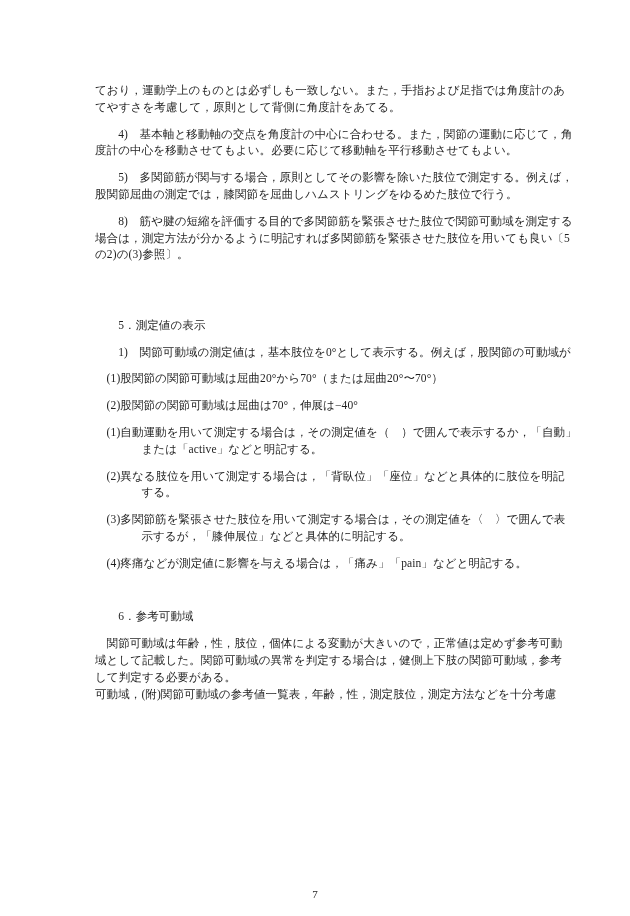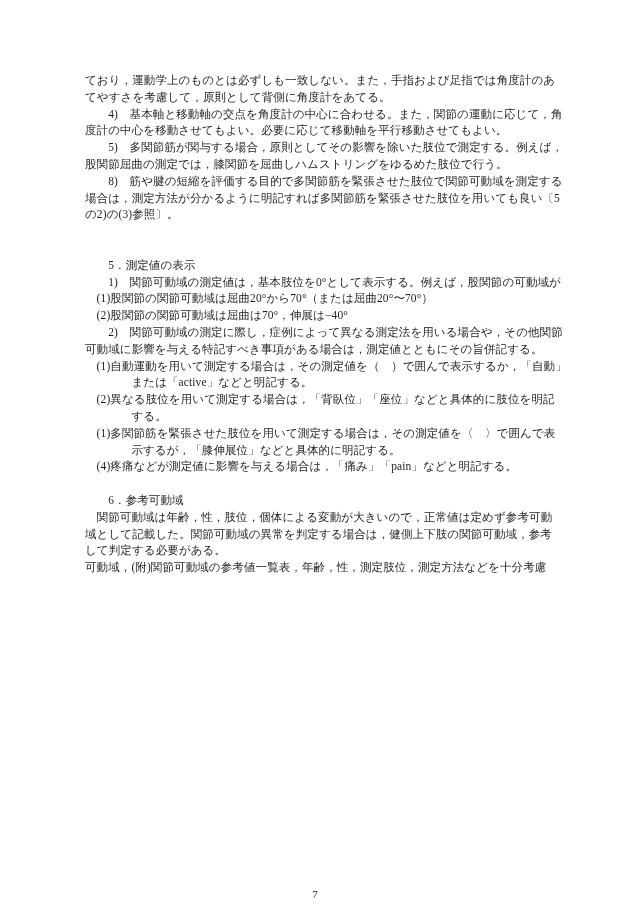--- a/index.html
+++ b/index.html
@@ -16,21 +16,21 @@
     overflow: hidden;
     font-family: "Liberation Serif", "DejaVu Serif", serif;
     color: #1f1f1f;
   }
   .content {
     position: absolute;
     left: 85px;
     top: 72px;
     width: 478px;
   }
-  .block { margin: 0; padding: 0; }
+  .block { margin: 10px; padding: 0; }
   .line {
     white-space: pre;
     font-size: 11.5px;
     line-height: 16.8px;
     min-height: 16.8px;
     letter-spacing: 0.1px;
   }
   .spacer .line { min-height: 16.8px; }
   .heading .line { font-weight: normal; }
   .page-number {
@@ -75,33 +75,29 @@
       <div class="block paragraph">
         <div class="line">　　1)　関節可動域の測定値は，基本肢位を0°として表示する。例えば，股関節の可動域が</div>
       </div>
       <div class="block paragraph">
         <div class="line">　(1)股関節の関節可動域は屈曲20°から70°（または屈曲20°〜70°）</div>
       </div>
       <div class="block paragraph">
         <div class="line">　(2)股関節の関節可動域は屈曲は70°，伸展は−40°</div>
       </div>
       <div class="block paragraph">
-        <div class="line">　　2)　関節可動域の測定に際し，症例によって異なる測定法を用いる場合や，その他関節</div>
-        <div class="line">可動域に影響を与える特記すべき事項がある場合は，測定値とともにその旨併記する。</div>
-      </div>
-      <div class="block paragraph">
         <div class="line">　(1)自動運動を用いて測定する場合は，その測定値を（　）で囲んで表示するか，「自動」</div>
         <div class="line">　　　　または「active」などと明記する。</div>
       </div>
       <div class="block paragraph">
         <div class="line">　(2)異なる肢位を用いて測定する場合は，「背臥位」「座位」などと具体的に肢位を明記</div>
         <div class="line">　　　　する。</div>
       </div>
       <div class="block paragraph">
-        <div class="line">　(1)多関節筋を緊張させた肢位を用いて測定する場合は，その測定値を〈　〉で囲んで表</div>
+        <div class="line">　(3)多関節筋を緊張させた肢位を用いて測定する場合は，その測定値を〈　〉で囲んで表</div>
         <div class="line">　　　　示するが，「膝伸展位」などと具体的に明記する。</div>
       </div>
       <div class="block paragraph">
         <div class="line">　(4)疼痛などが測定値に影響を与える場合は，「痛み」「pain」などと明記する。</div>
       </div>
       <div class="block spacer">
         <div class="line"></div>
       </div>
       <div class="block heading">
         <div class="line">　　6．参考可動域</div>

